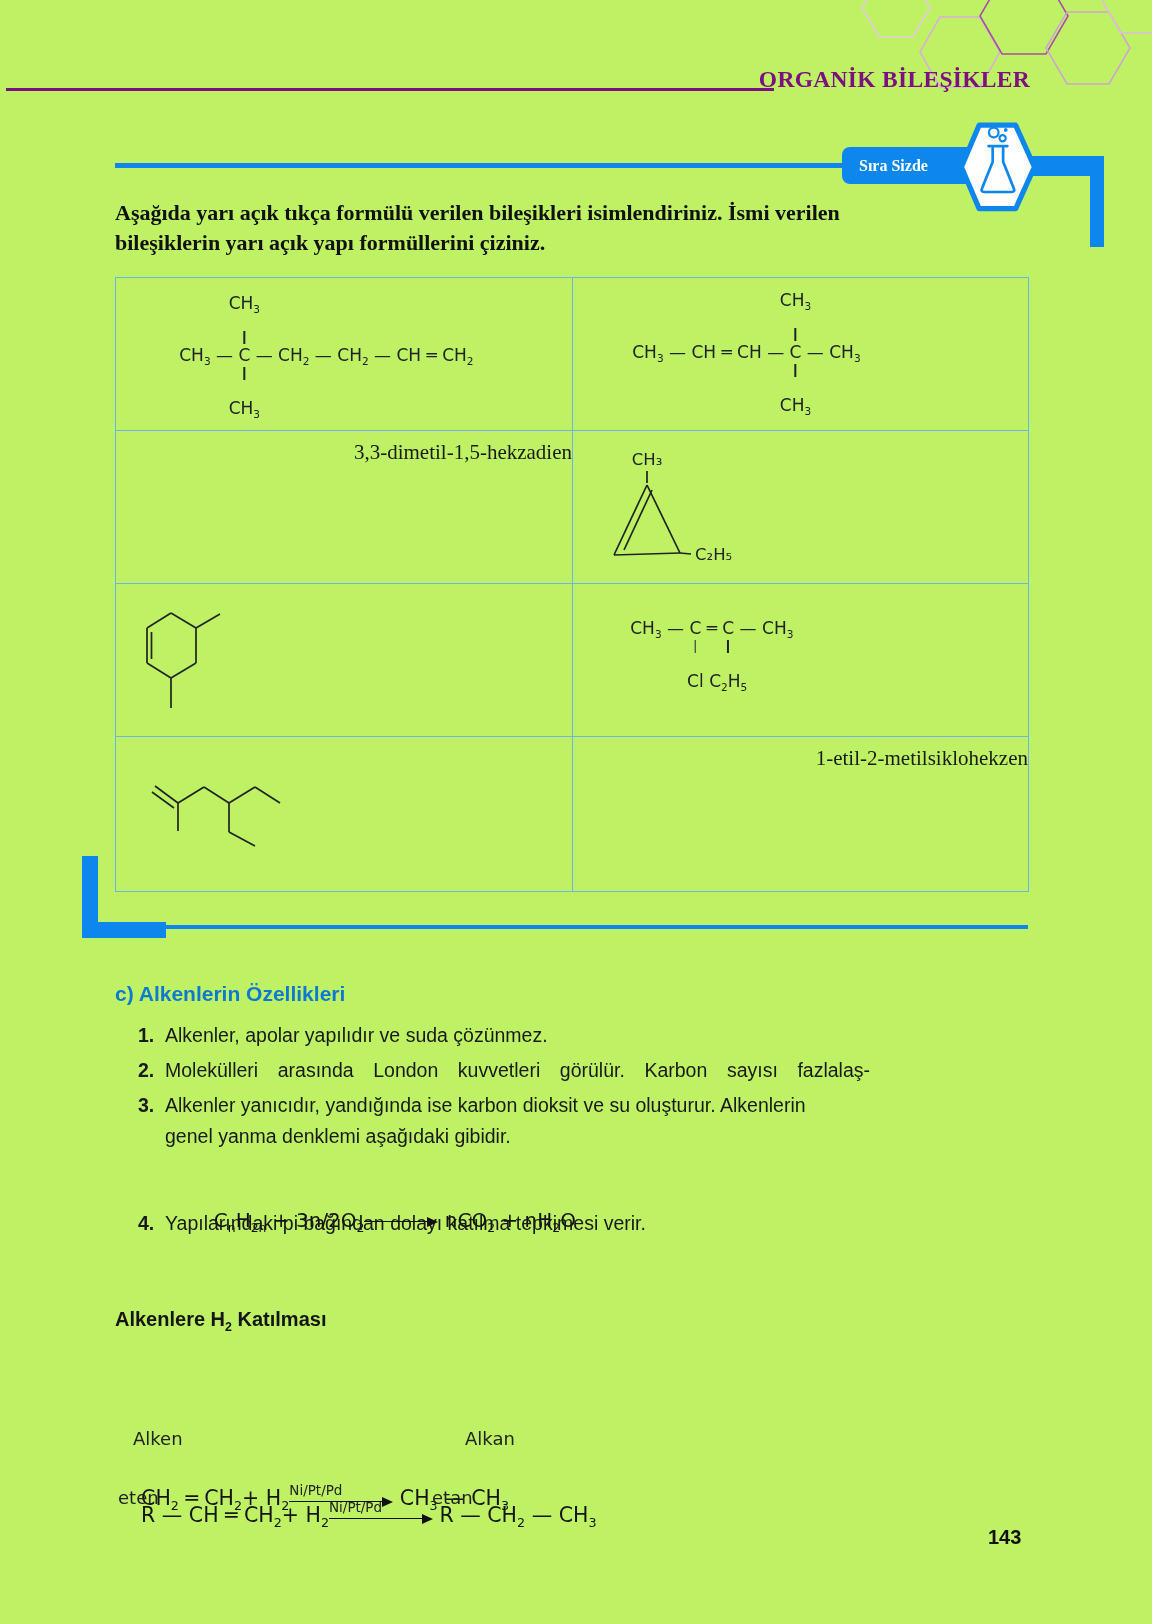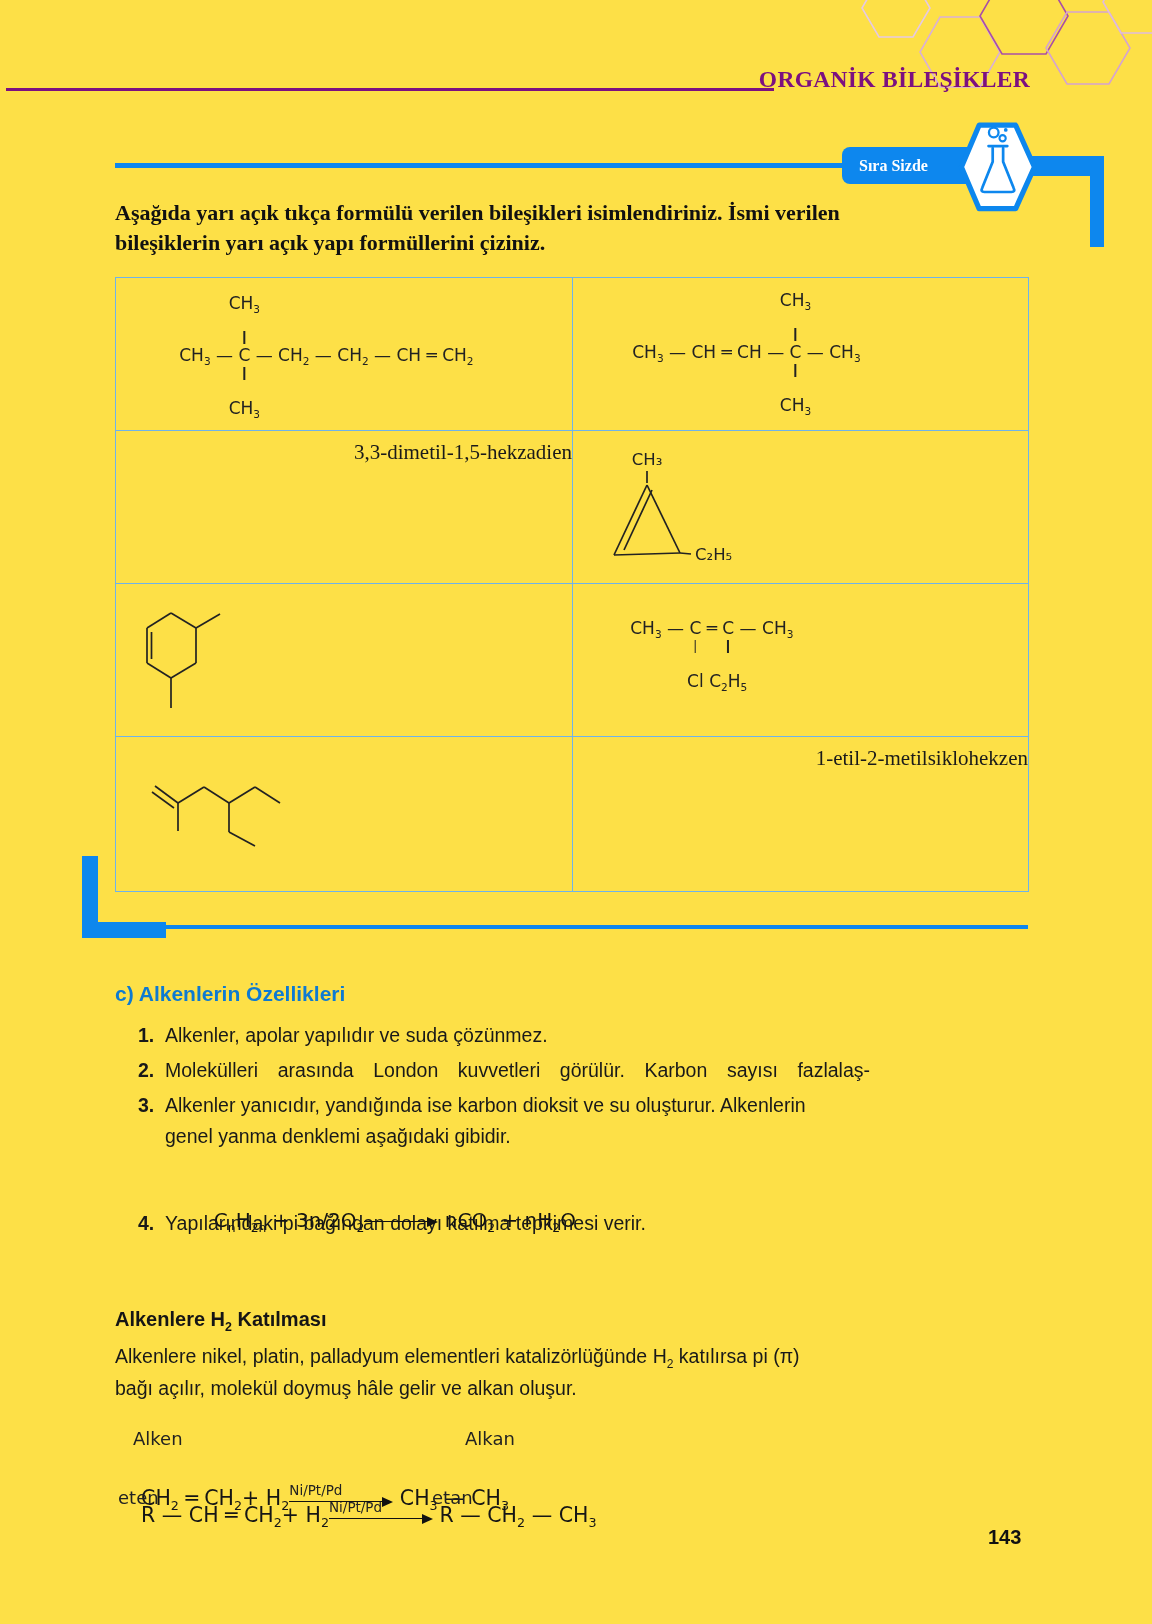--- a/index.html
+++ b/index.html
@@ -1,16 +1,16 @@
 <!DOCTYPE html>
 <html><head>
 <meta charset="utf-8">
 <style>
   html,body{margin:0;padding:0;background:#e8e8e8;}
-  #page{position:relative;width:1152px;height:1624px;background:#fde047;overflow:hidden;
+  #page{position:relative;width:1152px;height:1624px;background:#bef264;overflow:hidden;
         font-family:"Liberation Sans",sans-serif;}
   .abs{position:absolute;}
 
   
   .title-line{height:3px;background:#7c1080;}
   .page-title{font-family:"Liberation Serif",serif;font-weight:bold;font-size:23.5px;
               color:#7c1080;text-align:right;letter-spacing:.3px;}
 
   
   .ss-line{height:5px;background:#0d87ee;}
@@ -239,24 +239,20 @@
 
     <div class="li">
       <span class="num">4.</span>
       <div class="body">
           <div>Yapılarındaki pi bağından dolayı katılma tepkimesi verir.</div>
         </div>
     </div>
   </div>
 
   <div class="abs hhead" style="left:115px;top:1308px">Alkenlere H<sub>2</sub> Katılması</div>
-  <div class="abs hpar" style="left:115px;top:1340px">
-    <div>Alkenlere nikel, platin, palladyum elementleri katalizörlüğünde H<sub>2</sub> katılırsa pi (π)</div>
-    <div>bağı açılır, molekül doymuş hâle gelir ve alkan oluşur.</div>
-  </div>
 
   <div class="abs rxn" style="left:115px;top:1473px">
     <span>R — CH ═ CH<sub>2</sub>+ H<sub>2</sub></span><span class="rxn-arrow"><span class="cat">Ni/Pt/Pd</span><span class="shaft"></span><span class="head"></span></span><span> R — CH<sub>2</sub> — CH<sub>3</sub></span>
   </div>
   <span class="abs rlabel" style="left:133px;top:1428px">Alken</span>
   <span class="abs rlabel" style="left:465px;top:1428px">Alkan</span>
 
   <div class="abs rxn" style="left:115px;top:1456px">
     <span>CH<sub>2</sub> ═ CH<sub>2</sub>+ H<sub>2</sub></span><span class="rxn-arrow"><span class="cat">Ni/Pt/Pd</span><span class="shaft"></span><span class="head"></span></span><span> CH<sub>3</sub> — CH<sub>3</sub></span>
   </div>

